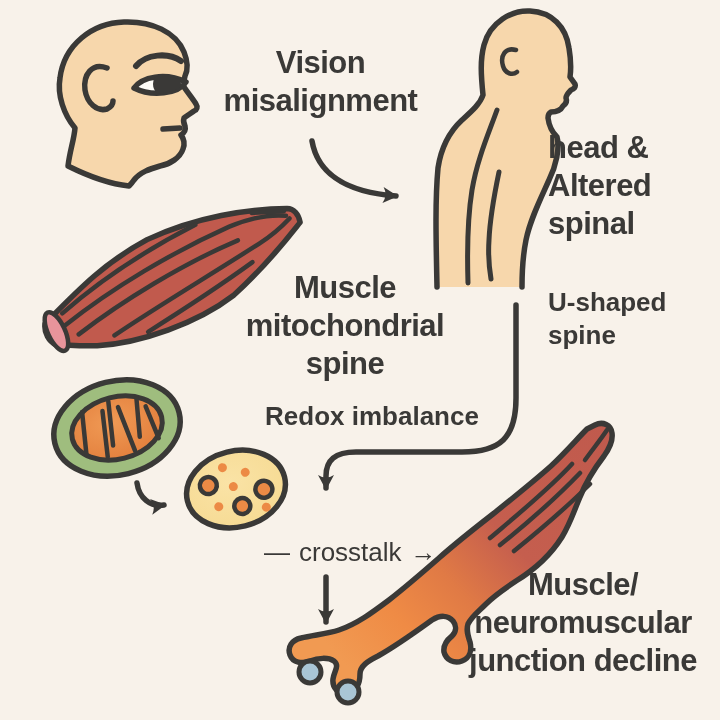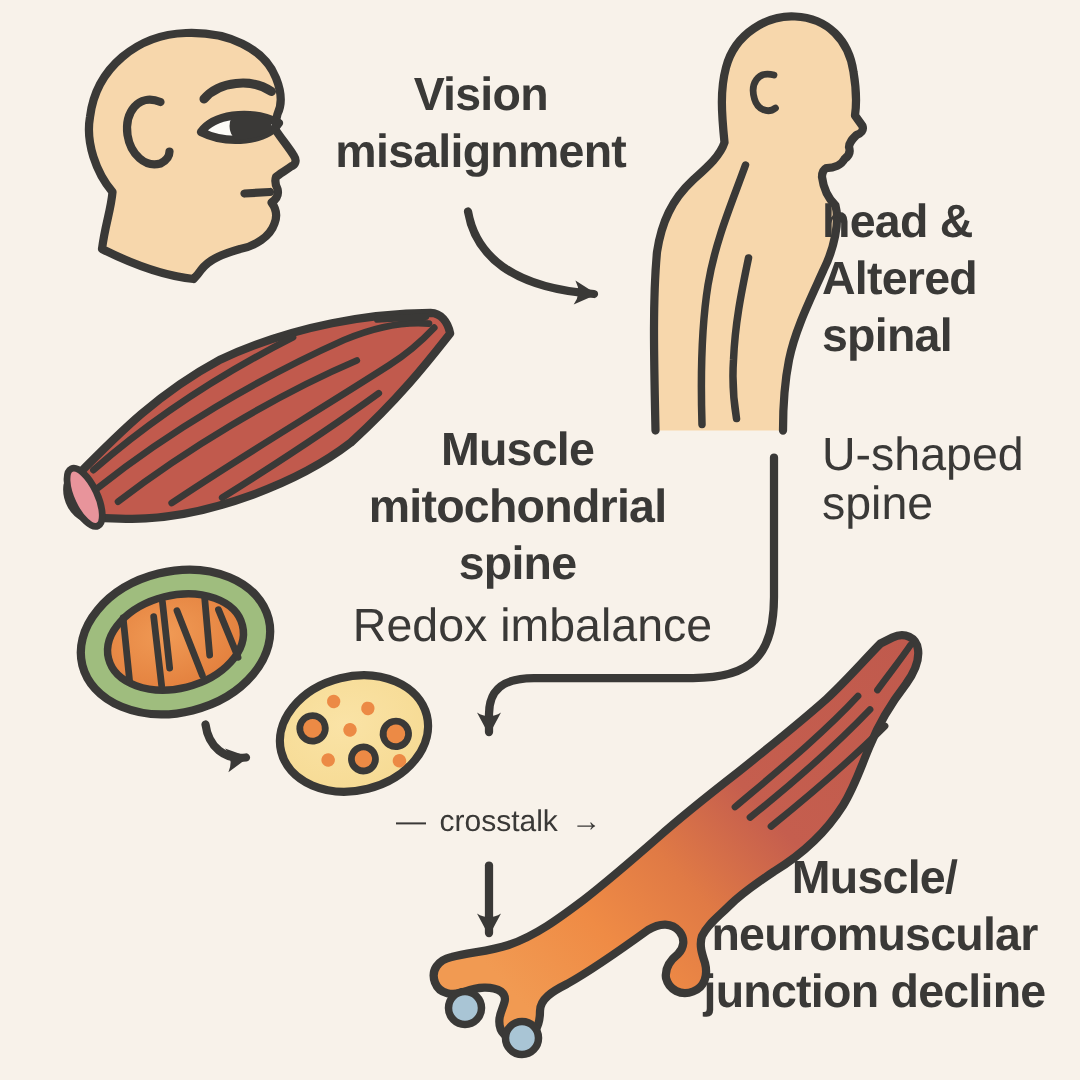--- a/index.html
+++ b/index.html
@@ -7,22 +7,22 @@
     position:relative;
     width:720px;height:720px;
     background:#F8F2EA;
     overflow:hidden;
     font-family:"Liberation Sans","DejaVu Sans",sans-serif;
     color:#3A3937;
   }
   #art{position:absolute;left:0;top:0;}
   .lbl{position:absolute;line-height:38px;font-size:31px;font-weight:700;letter-spacing:-0.5px;white-space:nowrap;}
   .lbl.center{text-align:center;}
-  .sub{font-weight:400;font-size:31px;line-height:33px;letter-spacing:0;}
-  .crosstalk{position:absolute;font-size:20px;font-weight:400;white-space:nowrap;letter-spacing:0;}
+  .sub{font-weight:700;font-size:26px;line-height:33px;letter-spacing:0;}
+  .crosstalk{position:absolute;font-size:26px;font-weight:400;white-space:nowrap;letter-spacing:0;}
   .crosstalk .gap{display:inline-block;width:9px;}
 </style>
 </head>
 <body>
 
 <div id="stage">
 
   <svg id="art" width="720" height="720" viewBox="0 0 720 720">
     <defs>
       <marker id="ah" orient="auto" markerUnits="userSpaceOnUse" markerWidth="30" markerHeight="26" refX="13" refY="0" overflow="visible">
@@ -179,26 +179,26 @@
   <div class="lbl" style="left:548px;top:129px;">
     <div>head &amp;</div>
     <div>Altered</div>
     <div>spinal</div>
   </div>
   <div class="lbl sub" style="left:548px;top:286px;">
     <div>U-shaped</div>
     <div>spine</div>
   </div>
 
-  <div class="lbl center" style="left:205px;top:281px;width:280px;">
+  <div class="lbl center" style="left:205px;top:269px;width:280px;">
     <div>Muscle</div>
     <div>mitochondrial</div>
     <div>spine</div>
   </div>
-  <div class="lbl sub center" style="left:205px;top:400px;width:300px;">
+  <div class="lbl sub center" style="left:222px;top:400px;width:300px;">
     <div>Redox imbalance</div>
   </div>
 
 
   <div class="crosstalk" style="left:264px;top:537px;">
     <span>—</span><span class="gap"></span><span>crosstalk</span><span class="gap"></span><span style="font-weight:700;">→</span>
   </div>
 
   <div class="lbl center" style="left:443px;top:566px;width:280px;">
     <div>Muscle/</div>

